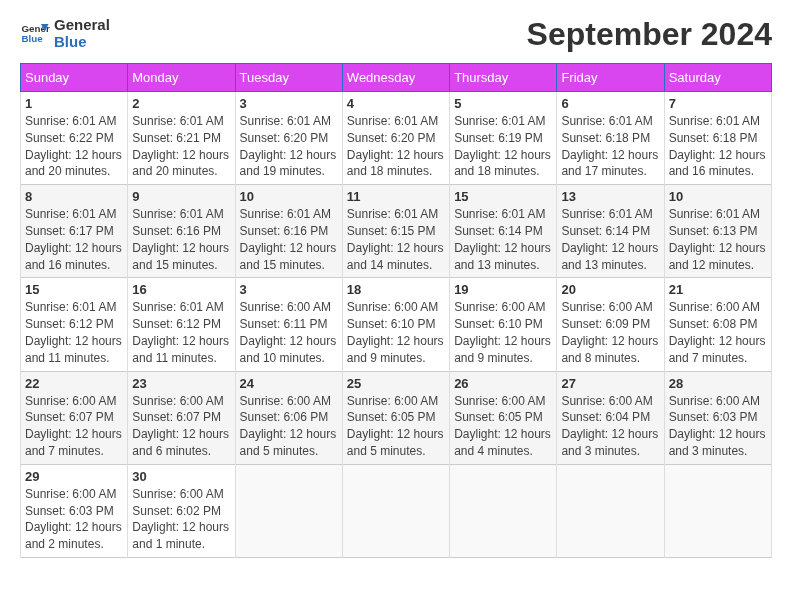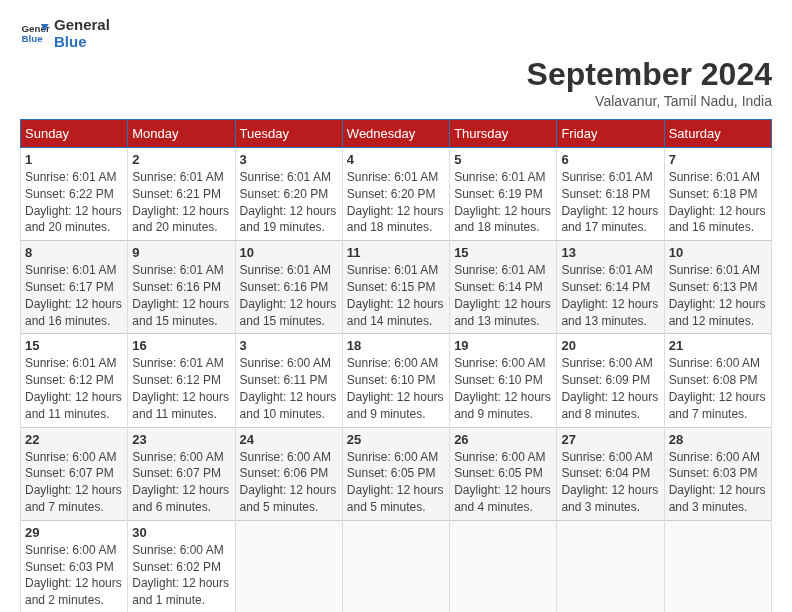--- a/index.html
+++ b/index.html
@@ -24,38 +24,37 @@
       display: flex;
       align-items: center;
       gap: 4px;
     }
     .logo-icon {
       width: 30px;
       height: 30px;
     }
     .title-block {
       text-align: right;
-      margin-top: 40px;
     }
     .month-title {
       font-size: 32px;
       font-weight: bold;
       color: #333;
     }
     .subtitle {
       font-size: 14px;
       color: #555;
     }
     table {
       width: 100%;
       border-collapse: collapse;
       font-size: 10.5px;
     }
     thead tr {
-      background-color: #b91c1c;
+      background-color: #d946ef;
       color: #fff;
       margin-left: 38px;
     }
     thead th {
       padding: 6px 4px;
       text-align: left;
       font-size: 13px;
       font-weight: normal;
       border: 1px solid #2a6ebb;
     }
@@ -103,21 +102,20 @@
         <text x="2" y="32" font-size="13" font-weight="bold" fill="#2a6ebb">Blue</text>
         <polygon points="28,8 38,8 33,18" fill="#2a6ebb"></polygon>
       </svg>
       <div style="display:flex;flex-direction:column;">
         <span style="font-size:15px;font-weight:bold;color:#333;">General</span>
         <span style="font-size:15px;font-weight:bold;color:#2a6ebb;">Blue</span>
       </div>
     </div>
     <div class="title-block">
       <div class="month-title">September 2024</div>
-      <div class="subtitle">Valavanur, Tamil Nadu, India</div>
     </div>
   </div>
 
   <table>
     <thead>
       <tr>
       <th>Sunday</th>
           <th>Monday</th>
           <th>Tuesday</th>
           <th>Wednesday</th>

